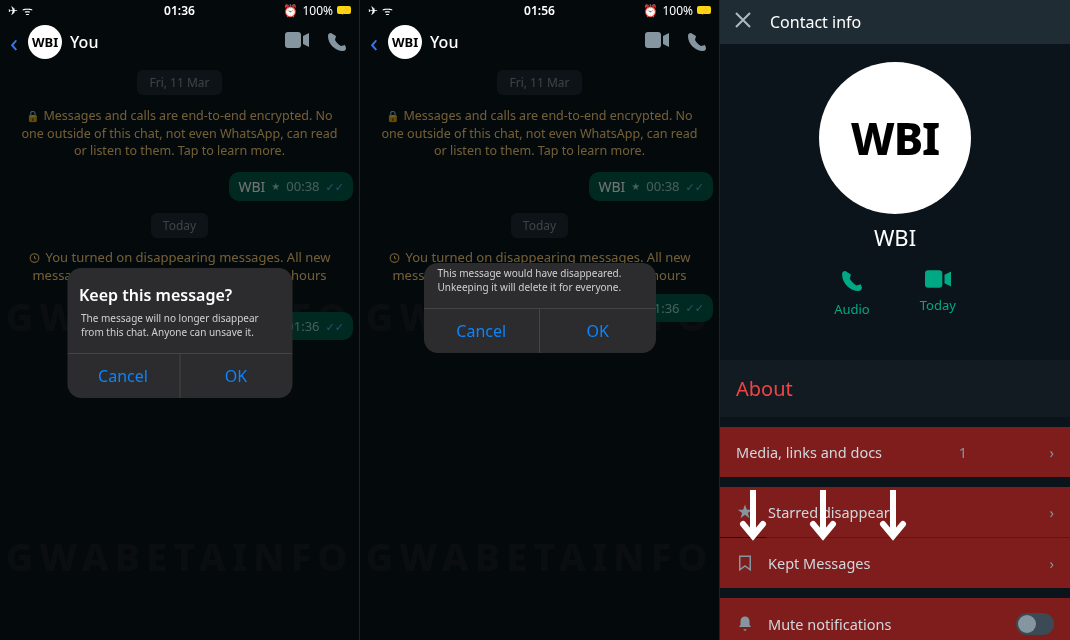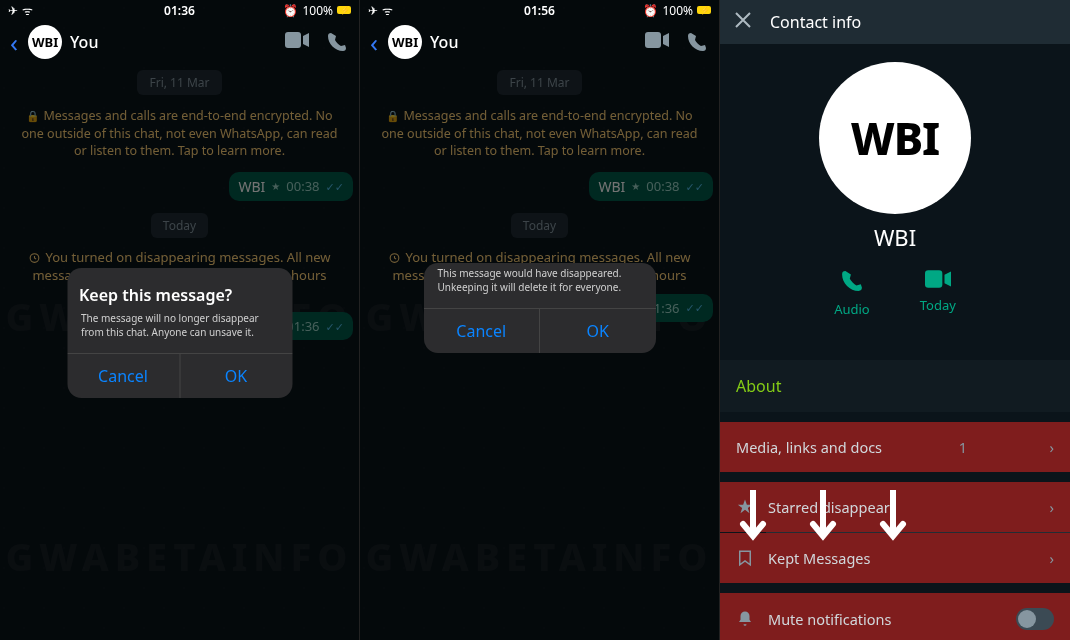--- a/index.html
+++ b/index.html
@@ -46,21 +46,21 @@
 
 .wmark { position:absolute; left:0; right:0; color:rgba(255,255,255,0.05); font-size:38px; font-weight:800; letter-spacing:6px; text-align:center; z-index:1; pointer-events:none; }
 .wm1{top:290px;} .wm2{top:530px;}
 
 .p3hdr { height:44px; display:flex; align-items:center; padding:0 14px; background:#1f2c34; gap:18px; font-size:16px; }
 .close { color:#aebac1; cursor:pointer; }
 .bigava { width:152px; height:152px; border-radius:50%; background:#fff; color:#000; display:flex; align-items:center; justify-content:center; font-size:44px; font-weight:800; margin:18px auto 8px; letter-spacing:-1px; }
 .cname { text-align:center; font-size:22px; margin-bottom:18px; }
 .avrow { display:flex; justify-content:center; gap:50px; margin-bottom:32px; }
 .avcol { display:flex; flex-direction:column; align-items:center; gap:8px; color:#00a884; font-size:13px; cursor:pointer; }
-.block { background:#111b21; padding:15px 16px; font-size:16px; color:#84cc16; }
+.block { background:#111b21; padding:15px 16px; font-size:20px; color:#ef4444; }
 .gap { height:10px; background:#0b141a; }
 .row { background:#7f1d1d; padding:15px 16px; display:flex; align-items:center; gap:14px; font-size:14.5px; color:#d1d7db; cursor:pointer; }
 .row svg{flex-shrink:0;color:#8696a0;}
 .chev { margin-left:auto; color:#8696a0; }
 .cnt { margin-left:auto; color:#8696a0; padding-right:6px; }
 .divl { height:1px; background:#222d34; margin-left:46px; }
 .switch { margin-left:auto; width:38px; height:22px; border-radius:11px; background:#3b4a54; position:relative; }
 .switch::after{content:'';position:absolute;width:18px;height:18px;border-radius:50%;background:#8696a0;top:2px;left:2px;}
 .arrows { position:absolute; top:490px; left:0; right:0; display:flex; justify-content:flex-start; padding-left:18px; gap:40px; z-index:20; pointer-events:none; }
 .arrows svg{width:30px;height:56px;fill:#fff;}

